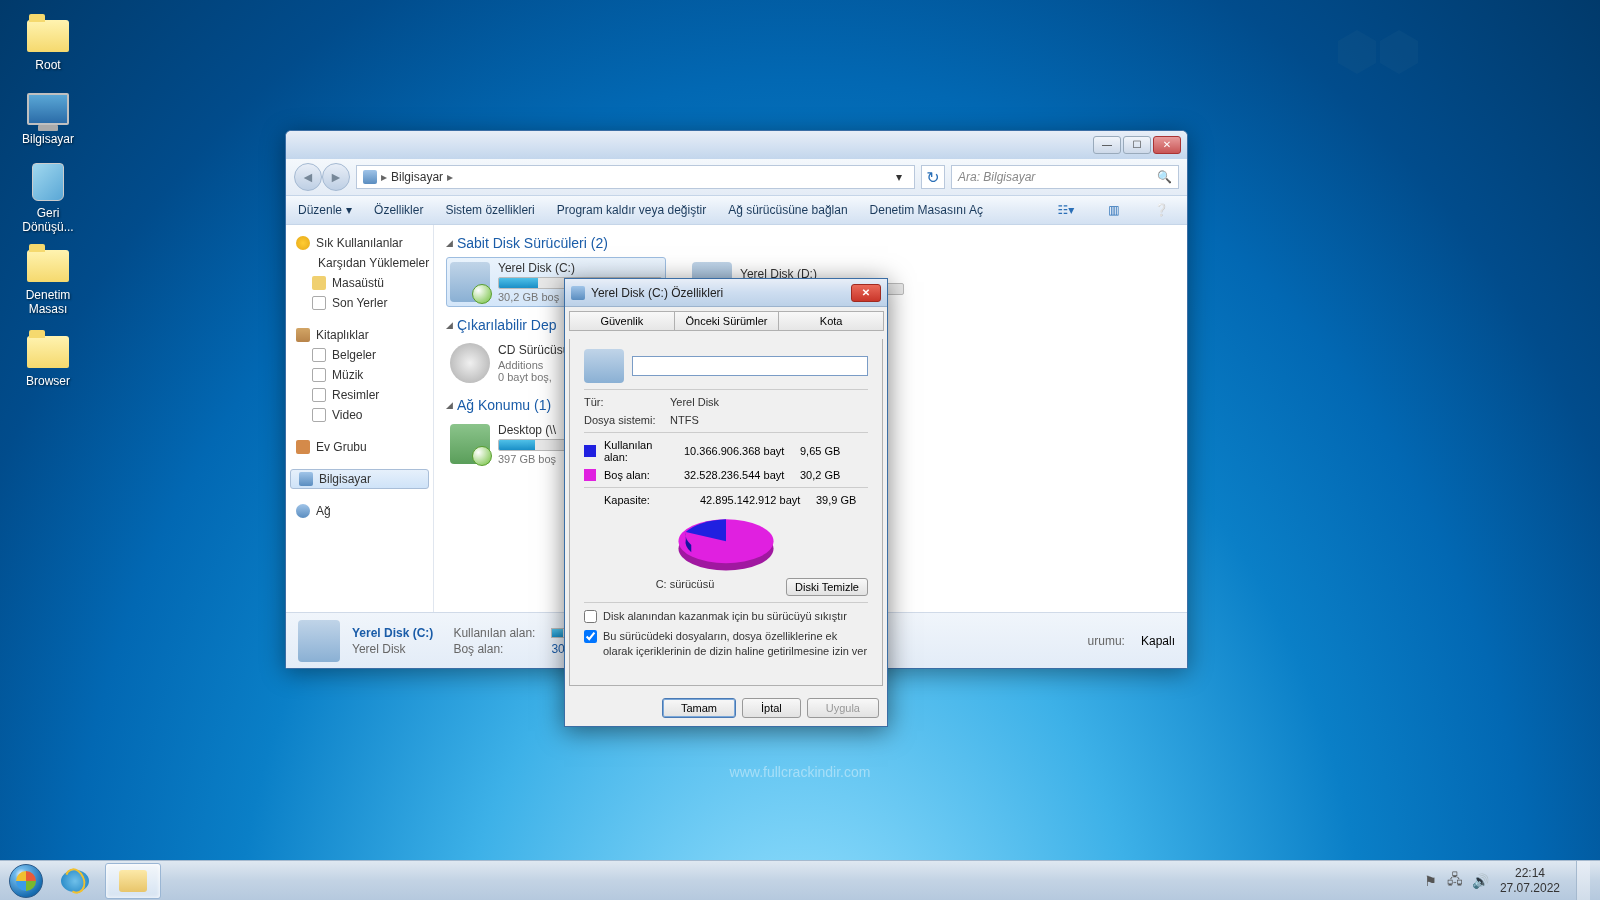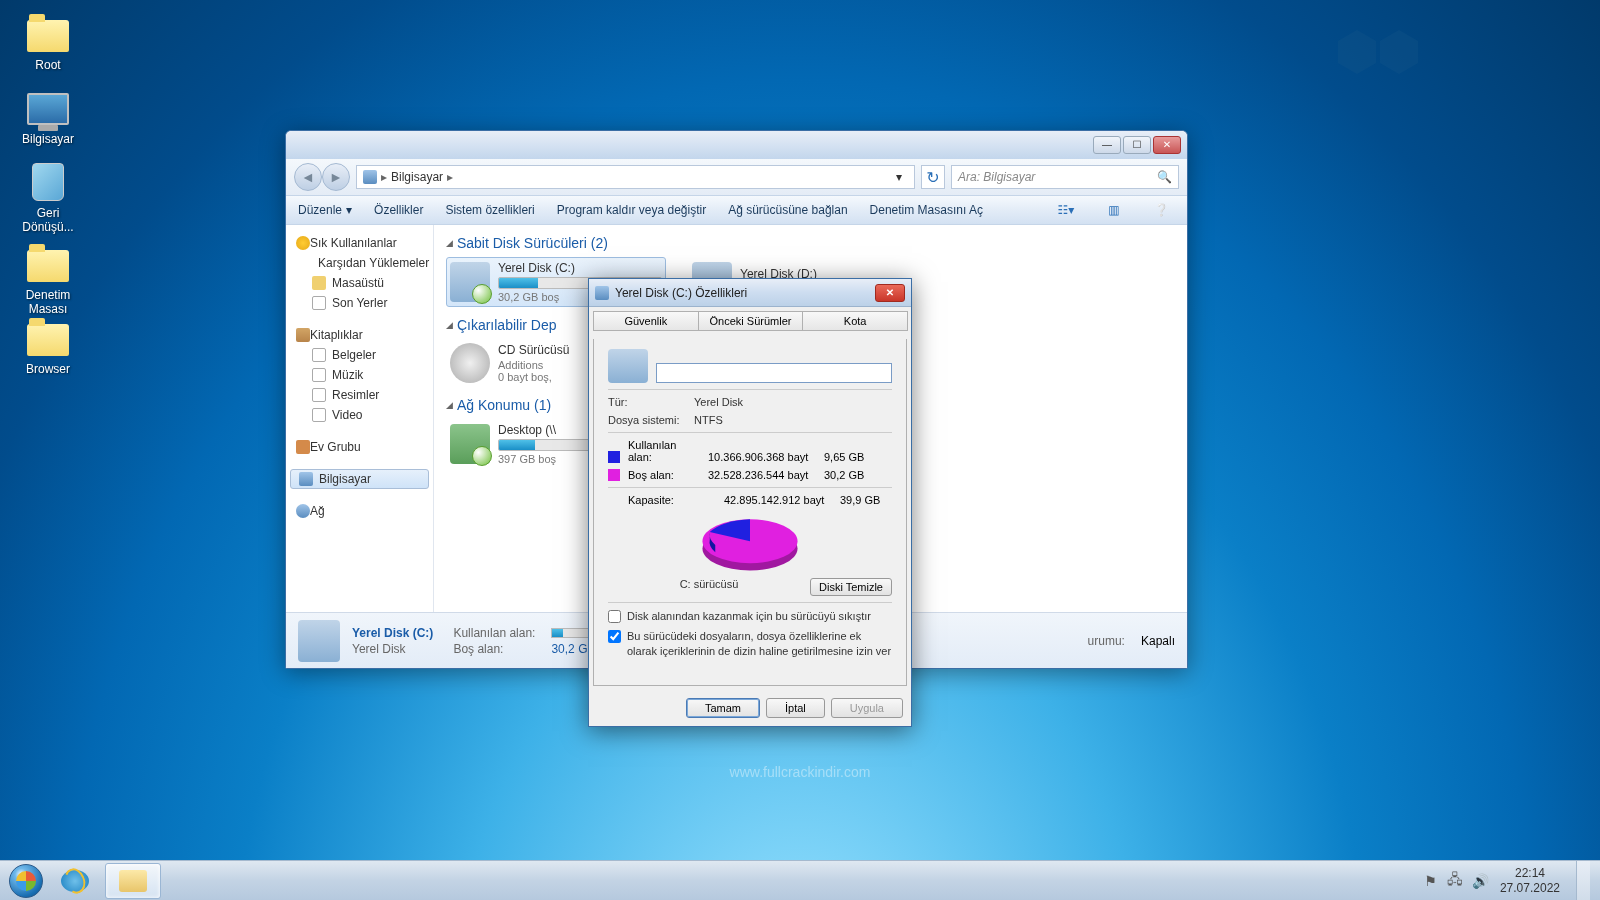--- a/index.html
+++ b/index.html
@@ -31,21 +31,21 @@
 .searchbox .mag { margin-left:auto; color:#2a6fb7; font-style:normal; }
 
 .cmdbar { height:30px; background:linear-gradient(#f5f9fd,#e3ecf7 50%,#d3e1f2); border-top:1px solid #c5d5e8; border-bottom:1px solid #c5d5e8; display:flex; align-items:center; padding:0 12px; font-size:12px; color:#1a3a5c; gap:22px; }
 .cmdbar .spacer { flex:1; }
 .cmdbar .cbtn { display:flex; gap:4px; }
 .cmdbar .icobtn { width:26px; height:22px; border:1px solid transparent; border-radius:3px; display:flex; align-items:center; justify-content:center; color:#2a6fb7; }
 
 .body { flex:1; display:flex; overflow:hidden; }
 .nav { width:148px; background:#fff; border-right:1px solid #e0e6ef; padding:8px 4px; font-size:12px; overflow:hidden; }
 .nav .grp { margin-bottom:12px; }
-.nav .grphdr { display:flex; gap:0; padding:3px 6px; color:#333; }
+.nav .grphdr { display:flex; gap:6px; padding:3px 6px; color:#333; }
 .nav .item { display:flex; align-items:center; gap:6px; padding:3px 6px 3px 22px; color:#333; white-space:nowrap; }
 .nav .item.sel { background:linear-gradient(#e6f0fb,#cfe3f8); border:1px solid #a9bed8; border-radius:3px; padding:2px 5px 2px 21px; }
 .smic { width:14px; height:14px; display:inline-block; background:#f0d070; border-radius:2px; }
 .smic.star { background:radial-gradient(circle,#ffcc33,#e6a817); border-radius:50%; }
 .smic.lib { background:linear-gradient(#d2a566,#b8844a); }
 .smic.comp { background:linear-gradient(#a0c4e8,#5a8dc0); }
 .smic.net { background:linear-gradient(#a0c4e8,#5a8dc0); border-radius:50%; }
 .smic.doc { background:#fff; border:1px solid #aaa; }
 
 .content { flex:1; background:#fff; padding:6px 12px; font-size:12px; position:relative; }
@@ -68,29 +68,29 @@
 .details { height:56px; background:linear-gradient(#f0f5fb,#e3ecf7); border-top:1px solid #d0dae8; display:flex; align-items:center; padding:6px 12px; gap:12px; font-size:12px; }
 .details .dic { width:42px; height:42px; background:linear-gradient(#c0d4e8,#8ab0d4); border-radius:4px; }
 .details .dt { display:flex; flex-direction:column; gap:2px; }
 .details .dl { color:#666; }
 .details .dv { color:#1a5ca8; }
 .details .dr { display:grid; grid-template-columns:auto auto; gap:2px 16px; align-items:center; }
 .minibar { width:46px; height:10px; background:#e8e8e8; border:1px solid #bbb; display:inline-block; }
 .minibar .mf { height:100%; background:linear-gradient(#4fc0e8,#1a8fc7); }
 
 
-.props { position:absolute; left:588px; top:278px; width:324px; height:449px; background:#f0f0f0; border:1px solid #3b6ea5; box-shadow:0 4px 24px rgba(0,0,0,.5); display:flex; flex-direction:column; }
+.props { position:absolute; left:564px; top:278px; width:324px; height:449px; background:#f0f0f0; border:1px solid #3b6ea5; box-shadow:0 4px 24px rgba(0,0,0,.5); display:flex; flex-direction:column; }
 .props .ptitle { height:28px; background:linear-gradient(#e8eef7,#cdddf0,#bcd1e8); display:flex; align-items:center; padding:0 6px; font-size:12px; color:#222; gap:6px; border-bottom:1px solid #9cb3cd; }
 .props .ptitle .pclose { margin-left:auto; width:30px; height:18px; background:linear-gradient(#ea6a5a,#c9362a); border:1px solid #a02a20; border-radius:3px; color:#fff; font-size:10px; text-align:center; line-height:16px; font-weight:bold; }
 .props .ptabs { display:flex; flex-wrap:wrap; padding:4px 4px 8px; font-size:11px; }
 .props .tabrow { display:flex; width:100%; }
 .props .tab { flex:1; height:20px; background:linear-gradient(#f8f8f8,#e6e6e6); border:1px solid #b0b0b0; border-bottom:1px solid #b0b0b0; text-align:center; line-height:19px; margin-right:-1px; }
 .props .tab.active { background:#f0f0f0; border-bottom:1px solid #f0f0f0; position:relative; z-index:2; }
 .props .pbody { flex:1; padding:10px 14px; font-size:11px; background:#f0f0f0; border:1px solid #b0b0b0; margin:0 4px 4px; border-top:none; }
-.props .row { display:flex; align-items:flex-end; margin-bottom:6px; gap:8px; }
+.props .row { display:flex; align-items:center; margin-bottom:6px; gap:8px; }
 .props .lbl { width:78px; color:#333; }
 .props .val { color:#333; }
 .props input[type=text] { flex:1; height:20px; border:1px solid #7a9cc6; padding:0 4px; background:#fff; }
 .props hr { border:none; border-top:1px solid #ccc; margin:6px 0; }
 .sq { width:12px; height:12px; display:inline-block; }
 .pie { width:116px; height:64px; margin:4px auto 2px; position:relative; }
 .pie svg { width:100%; height:100%; }
 .pielbl { text-align:center; font-size:11px; color:#333; margin-bottom:4px; }
 .cleanbtn { float:right; padding:2px 8px; font-size:11px; background:linear-gradient(#f8f8f8,#e2e2e2); border:1px solid #999; border-radius:3px; }
 .chkrow { display:flex; align-items:flex-start; gap:6px; font-size:11px; color:#333; margin-top:6px; line-height:1.3; }
@@ -132,21 +132,21 @@
     </div><span>Root</span></div>
 <div class="desktop-icon" style="left:10px;top:82px"><div class="di-img">
       <div class="comp-ic"></div>
     </div><span>Bilgisayar</span></div>
 <div class="desktop-icon" style="left:10px;top:156px"><div class="di-img">
       <div class="bin-ic"></div>
     </div><span>Geri Dönüşü...</span></div>
 <div class="desktop-icon" style="left:10px;top:238px"><div class="di-img">
       <div class="folder-ic"></div>
     </div><span>Denetim Masası</span></div>
-<div class="desktop-icon" style="left:10px;top:312px"><div class="di-img">
+<div class="desktop-icon" style="left:10px;top:324px"><div class="di-img">
       <div class="folder-ic"></div>
     </div><span>Browser</span></div>
 
 <div class="explorer">
   <div class="titlebar">
     <div class="winbtn">—</div>
     <div class="winbtn">☐</div>
     <div class="winbtn close">✕</div>
   </div>
   <div class="addrbar">

